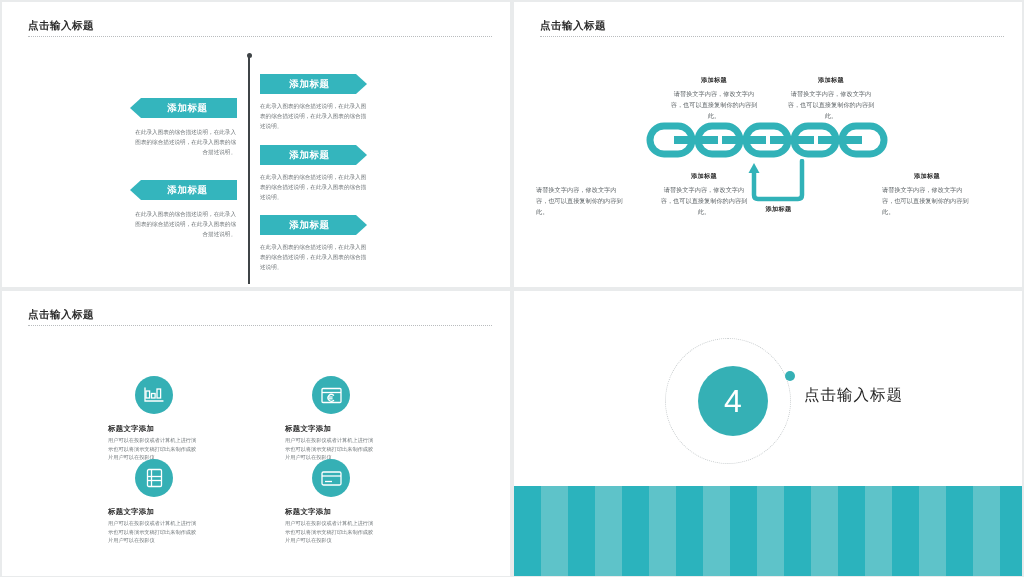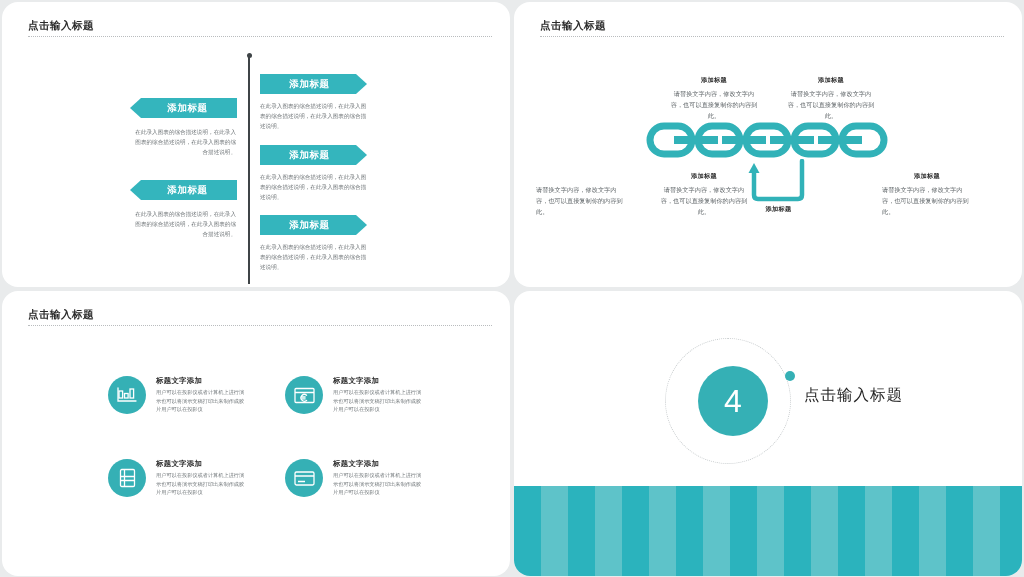--- a/index.html
+++ b/index.html
@@ -22,21 +22,20 @@
     grid-template-rows: 285px 285px;
     gap: 4px;
     padding: 2px 2px;
     box-sizing: border-box;
     background: #e9ebec;
   }
   .slide {
     position: relative;
     background: #ffffff;
     overflow: hidden;
-    border-radius: 16px;
   }
 
   
   .slide-head {
     position: absolute;
     left: 26px;
     top: 16px;
     right: 18px;
   }
   .slide-title {
@@ -136,20 +135,21 @@
     width: 90px;
     text-align: center;
   }
 
   
   .feature {
     position: absolute;
     display: flex;
     align-items: center;
     gap: 10px;
+    flex-direction: column;
   }
   .fcircle {
     width: 38px;
     height: 38px;
     border-radius: 50%;
     background: #35b0b5;
     display: flex;
     align-items: center;
     justify-content: center;
     flex: 0 0 auto;

